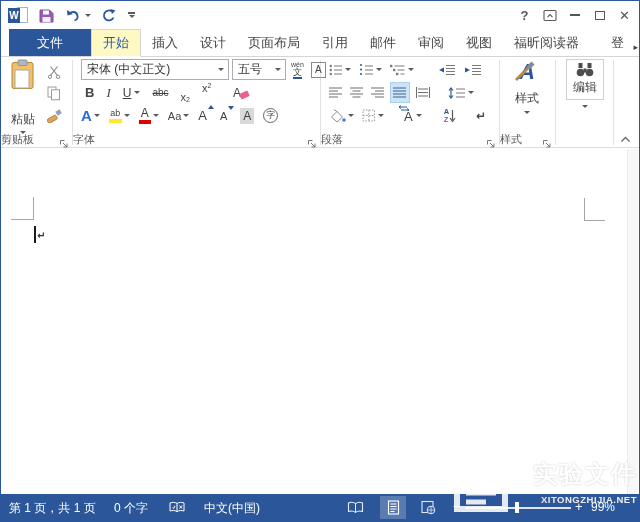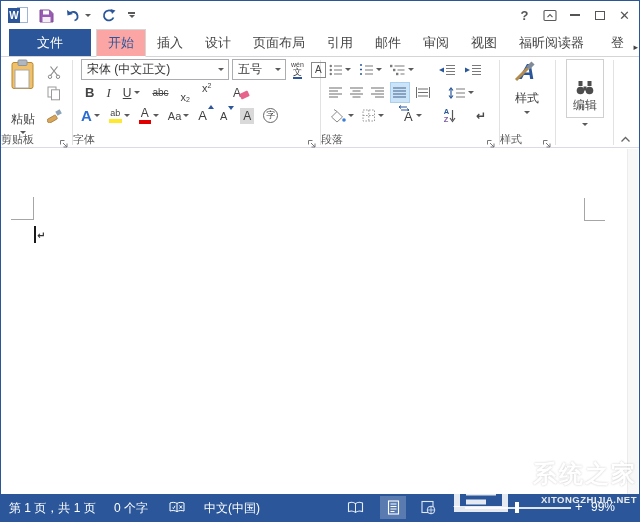--- a/index.html
+++ b/index.html
@@ -22,22 +22,22 @@
   .maxbox{width:10px;height:9px;border:1.2px solid #555}
   .caret{width:0;height:0;border-left:3px solid transparent;border-right:3px solid transparent;border-top:3.5px solid #5a5a5a}
   .qcaret{display:flex;flex-direction:column;align-items:center;gap:1px}
   .qcaret .bar{width:7px;height:1.2px;background:#5a5a5a}
 
   
   #tabrow{position:absolute;left:0;top:28px;width:100%;height:28px;background:#fff;border-bottom:1px solid #d5d5d5;
           display:flex;align-items:stretch;padding-left:8px}
   .ftab{background:#2b579a;color:#fff;font-size:13px;line-height:27px;padding:0 28px}
   .tab{font-size:13px;line-height:27px;padding:0 11px;color:#444;white-space:nowrap}
-  .tab.active{background:#fca5a5;border:1px solid #d5d5d5;border-bottom:1px solid #fff;color:#2b579a;
-              margin-bottom:-1px;line-height:25px;margin-left:5px;z-index:2}
+  .tab.active{background:#fef9c3;border:1px solid #d5d5d5;border-bottom:1px solid #fff;color:#2b579a;
+              margin-bottom:-1px;line-height:25px;z-index:2}
   .tab.signin{margin-left:auto;margin-right:4px;overflow:hidden}
   .tab-overflow{position:absolute;right:1px;top:13px;font-size:9px;color:#444}
 
   
   #ribbon{position:absolute;left:0;top:56px;width:100%;height:91px;background:#fff;border-bottom:1px solid #d9dde3}
   .vdiv{position:absolute;top:3px;height:85px;width:1px;background:#e2e2e2}
   .group{position:absolute;top:0;height:91px}
   .glabel{position:absolute;bottom:1px;left:0;right:0;font-size:11px;color:#595959;white-space:nowrap}
   .launcher{position:absolute;bottom:3px;right:3px;width:10px;height:10px}
   .row{position:absolute;display:flex;align-items:center}
@@ -71,21 +71,21 @@
   .sortA{font-size:7.5px;color:#2b579a}
   .sortZ{font-size:7.5px;color:#7b5aa6}
   .mark{font-size:12px;color:#4a4a4a;font-weight:bold}
   .growA{position:relative;font-size:13px;color:#3f3f3f;padding-right:6px}
   .growA .up{position:absolute;right:-1px;top:0;width:0;height:0;border-left:3px solid transparent;border-right:3px solid transparent;border-bottom:4px solid #2b579a}
   .shrinkA{position:relative;font-size:11px;color:#3f3f3f;padding-right:6px}
   .shrinkA .dn{position:absolute;right:-1px;top:1px;width:0;height:0;border-left:3px solid transparent;border-right:3px solid transparent;border-top:4px solid #2b579a}
   .fxA{font-size:15px;font-weight:bold;color:#2b6cd4}
   .styleA{position:relative;font-size:22px;font-weight:bold;font-style:italic;color:#2b579a;line-height:1}
   .brushsvg{position:absolute;left:6px;top:-4px}
-  .editbox{border:1px solid #d0d0d0;display:flex;flex-direction:column;align-items:center;padding:20px 6px 3px}
+  .editbox{border:1px solid #d0d0d0;display:flex;flex-direction:column;align-items:center;padding:2px 6px 3px}
   .chev{position:absolute}
 
   
   #doc{position:absolute;left:1px;right:1px;top:148px;height:347px;background:#fff}
   .cropmark{position:absolute;background:#a6a6a6}
   #cursor{position:absolute;left:32px;top:77px;width:1.5px;height:17px;background:#1a1a1a}
   #pmark{position:absolute;left:35px;top:81px;font-size:10px;color:#333;font-weight:bold}
   #vscroll{position:absolute;right:0;top:0;width:11px;height:100%;background:#f8f8f8;border-left:1px solid #ececec}
 
   
@@ -519,17 +519,17 @@
     <span class="st" style="left:584px;width:30px;text-align:right">99%</span>
   </div>
 
   <div id="wm">
     <svg width="74" height="56" viewBox="0 0 74 56">
       <path d="M5 28 L37 5 L69 28" fill="none" stroke="#fff" stroke-width="6"></path>
       <path d="M13 26 V51 H61 V26" fill="none" stroke="#fff" stroke-width="6"></path>
       <path d="M22 35 H52 M22 44 H42" stroke="#fff" stroke-width="5"></path>
       <rect x="53" y="7" width="7" height="11" fill="#fff"></rect>
     </svg>
-    <span class="nm">系统之家</span>
+    <span class="nm">实验文件</span>
     <span class="dm">XITONGZHIJIA.NET</span>
   </div>
 
 </div>
 
 </body></html>

